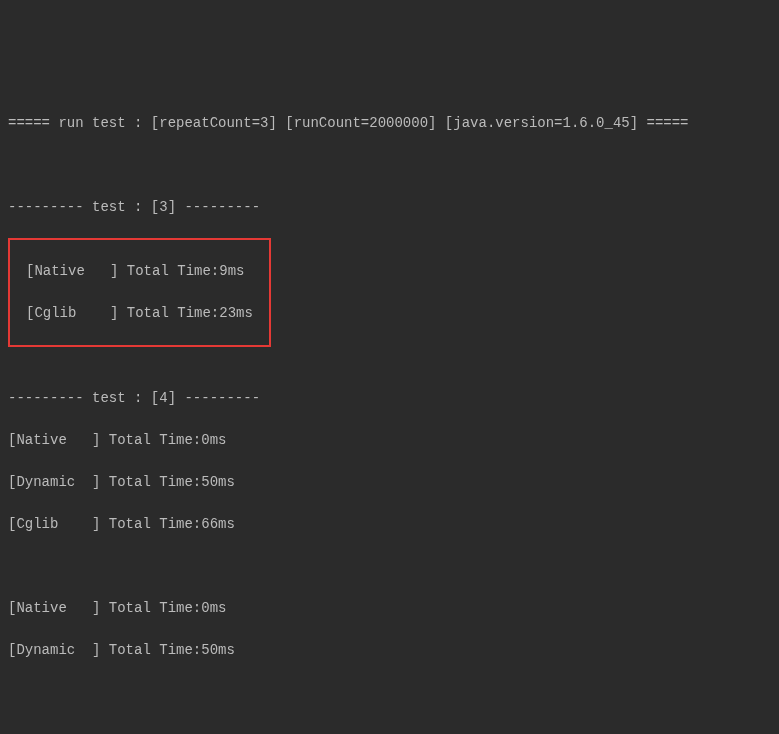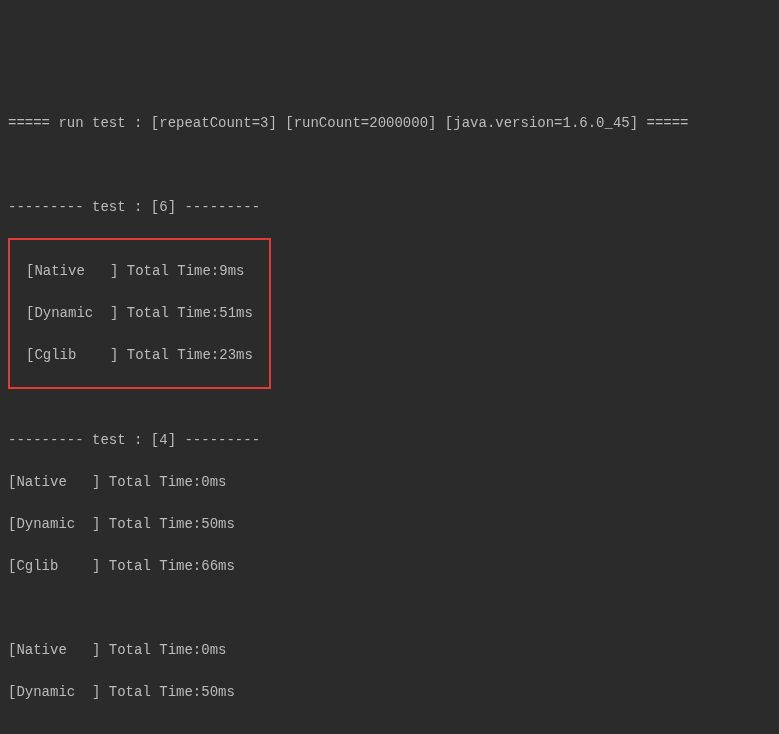--- a/index.html
+++ b/index.html
@@ -31,24 +31,23 @@
     }
   </style>
 </head>
 <body>
 
 
 
 <div>
 <span class="line">===== run test : [repeatCount=3] [runCount=2000000] [java.version=1.6.0_45] =====</span>
 <span class="line"> </span>
-<span class="line">--------- test : [6] ---------</span>
+<span class="line">--------- test : [3] ---------</span>
 <div class="highlight-box">
 <span class="line">[Native   ] Total Time:9ms</span>
-<span class="line">[Dynamic  ] Total Time:51ms</span>
 <span class="line">[Cglib    ] Total Time:23ms</span>
 </div>
 <span class="line"> </span>
 <span class="line">--------- test : [4] ---------</span>
 <span class="line">[Native   ] Total Time:0ms</span>
 <span class="line">[Dynamic  ] Total Time:50ms</span>
 <span class="line">[Cglib    ] Total Time:66ms</span>
 <span class="line"> </span>
 <span class="line">[Native   ] Total Time:0ms</span>
 <span class="line">[Dynamic  ] Total Time:50ms</span>

